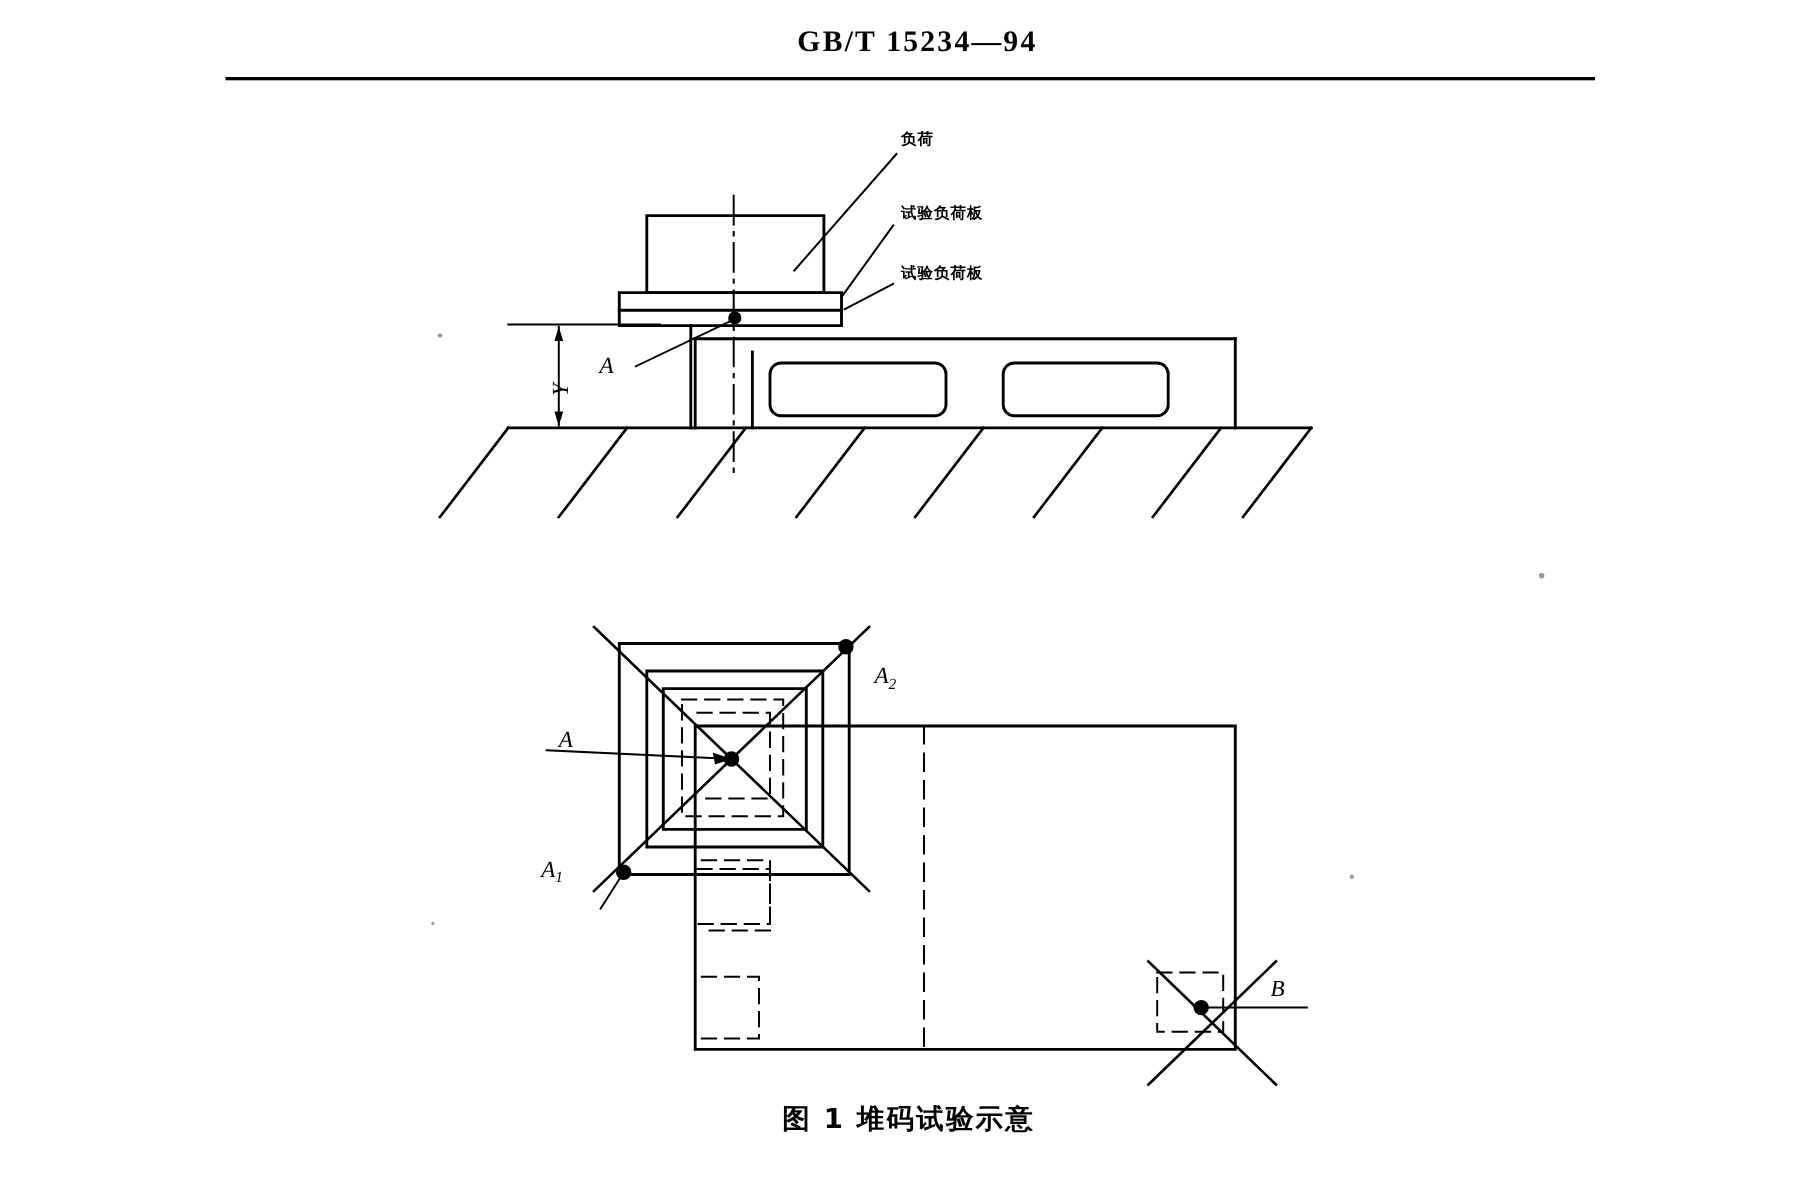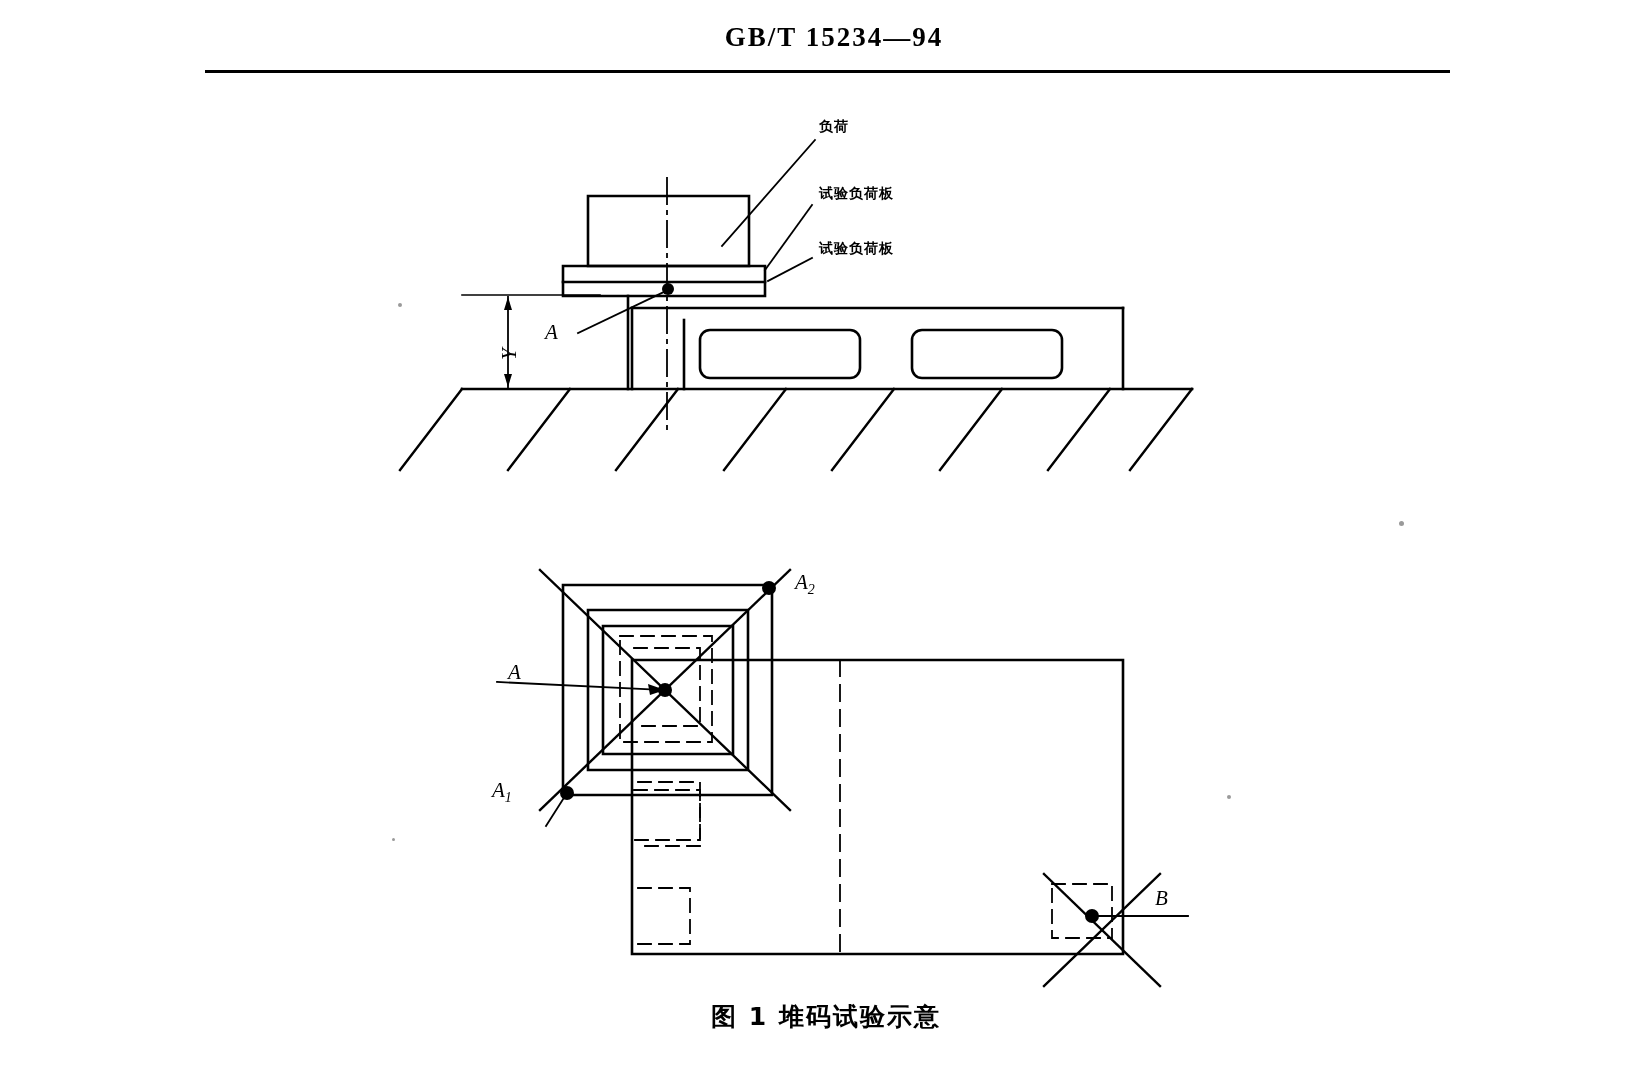--- a/index.html
+++ b/index.html
@@ -188,21 +188,21 @@
   <div class="vert-label" style="left:497px; top:360px;">Y</div>
 
   <div class="math-label" style="left:545px; top:320px;">A</div>
 
   <div class="math-label" style="left:508px; top:660px;">A</div>
 
   <div class="math-label" style="left:492px; top:778px;">
     <span>A</span><span class="sub">1</span>
   </div>
 
-  <div class="math-label" style="left:795px; top:570px;">
+  <div class="math-label" style="left:795px; top:602px;">
     <span>A</span><span class="sub">2</span>
   </div>
 
   <div class="math-label" style="left:1155px; top:886px;">B</div>
 
   <div class="figure-caption">图 1  堆码试验示意</div>
 
 </div>
 
 </body></html>

